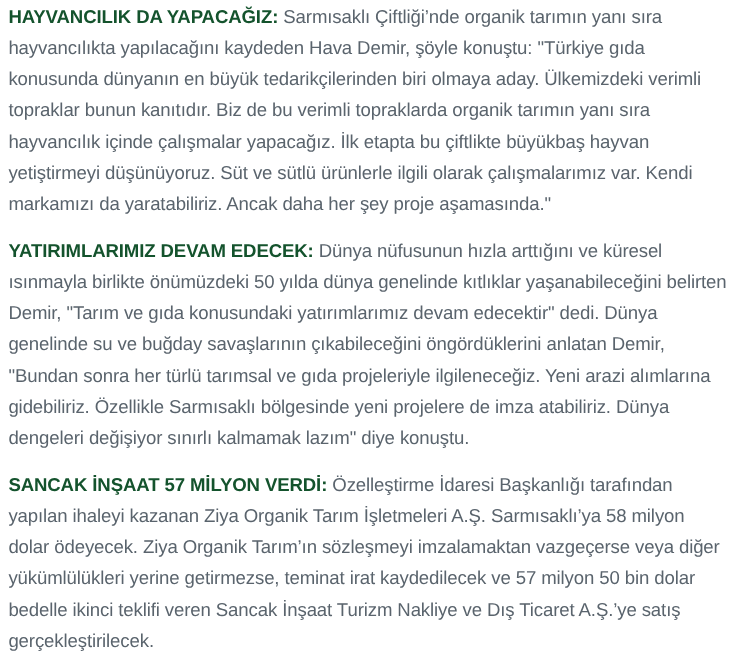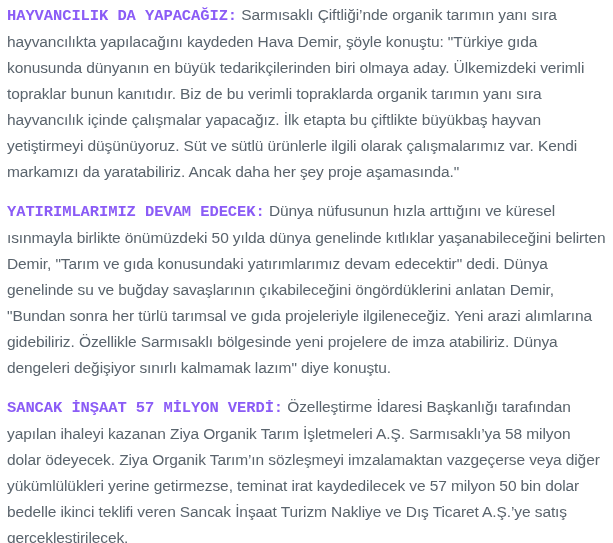--- a/index.html
+++ b/index.html
@@ -21,22 +21,21 @@
   .article-body p {
     margin: 0 0 13px 0;
     font-size: 15.5px;
     line-height: 26px;
     color: #5a646d;
     letter-spacing: -0.1px;
     text-align: left;
   }
   .article-body p strong {
     font-weight: bold;
-    color: #8b5cf6;
-    font-family: Liberation Mono, monospace;
+    color: #14532d;
   }
 </style>
 </head>
 <body>
 
 <div class="article-body">
   <p><strong>HAYVANCILIK DA YAPACAĞIZ:</strong> <span>Sarmısaklı Çiftliği’nde organik tarımın yanı sıra hayvancılıkta yapılacağını kaydeden Hava Demir, şöyle konuştu: "Türkiye gıda konusunda dünyanın en büyük tedarikçilerinden biri olmaya aday. Ülkemizdeki verimli topraklar bunun kanıtıdır. Biz de bu verimli topraklarda organik tarımın yanı sıra hayvancılık içinde çalışmalar yapacağız. İlk etapta bu çiftlikte büyükbaş hayvan yetiştirmeyi düşünüyoruz. Süt ve sütlü ürünlerle ilgili olarak çalışmalarımız var. Kendi markamızı da yaratabiliriz. Ancak daha her şey proje aşamasında."</span></p>
 
   <p><strong>YATIRIMLARIMIZ DEVAM EDECEK:</strong> <span>Dünya nüfusunun hızla arttığını ve küresel ısınmayla birlikte önümüzdeki 50 yılda dünya genelinde kıtlıklar yaşanabileceğini belirten Demir, "Tarım ve gıda konusundaki yatırımlarımız devam edecektir" dedi. Dünya genelinde su ve buğday savaşlarının çıkabileceğini öngördüklerini anlatan Demir, "Bundan sonra her türlü tarımsal ve gıda projeleriyle ilgileneceğiz. Yeni arazi alımlarına gidebiliriz. Özellikle Sarmısaklı bölgesinde yeni projelere de imza atabiliriz. Dünya dengeleri değişiyor sınırlı kalmamak lazım" diye konuştu.</span></p>
 

